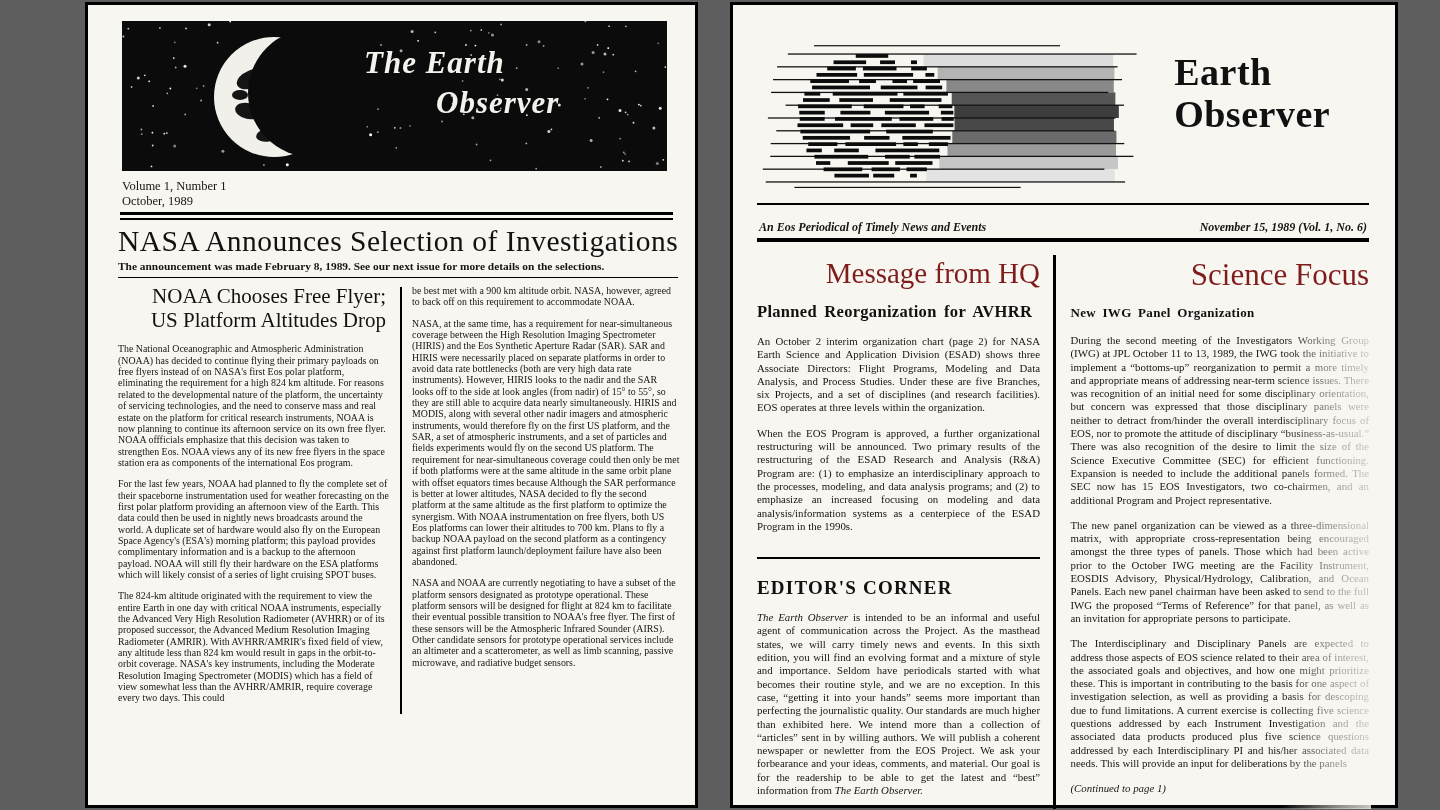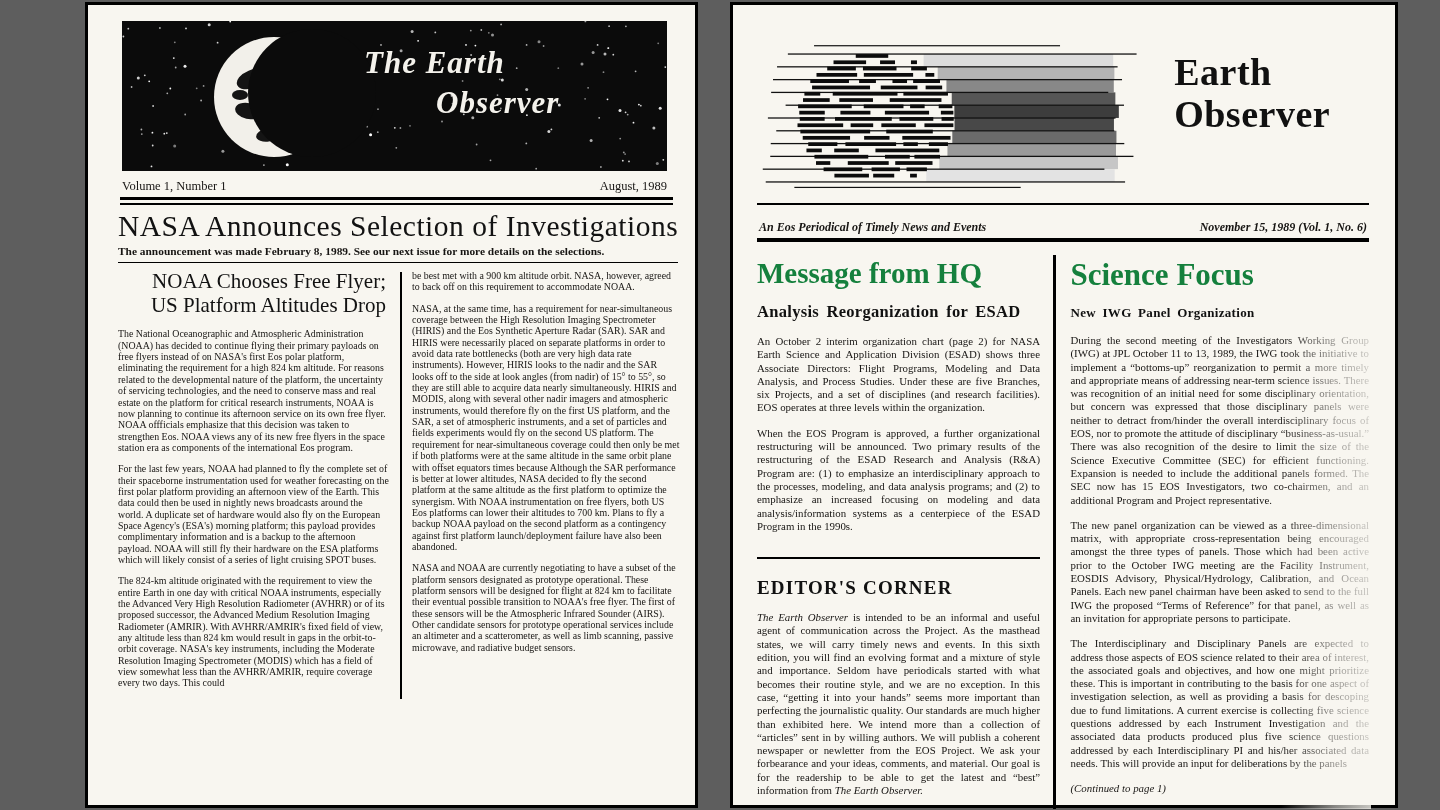--- a/index.html
+++ b/index.html
@@ -10,21 +10,21 @@
   .page { position:absolute; top:2px; height:806px; background:#f8f6f0; border:3px solid #000; }
   .page-left  { left:85px;  width:613px; padding:0 18px 0 30px; }
   .page-right { left:730px; width:668px; }
 
   
   .banner { position:relative; width:545px; height:150px; margin:16px 0 0 4px; background:#0b0b0b; }
   .banner svg { position:absolute; inset:0; }
   .banner-title { position:absolute; left:242px; top:22px; color:#f4f2ec; font-style:italic; font-weight:700; font-size:31px; line-height:40px; letter-spacing:1px; }
   .banner-title .l2 { margin-left:72px; }
 
-  .vol-row { display:flex; justify-content:space-between; font-size:12.5px; margin:8px 2px 0 4px; width:545px; }
+  .vol-row { display:flex; justify-content:space-between; font-size:12.5px; margin:8px 2px 0 4px; width:545px;flex-direction:column; }
   .double-rule { margin:3px 0 0 2px; width:553px; border-top:3.5px solid #000; border-bottom:2px solid #000; height:8px; }
   .headline { font-size:29.5px; font-weight:400; letter-spacing:.5px; margin-top:5px; white-space:nowrap; color:#121212; }
   .subheadline { font-size:11.4px; font-weight:700; margin-top:2px; }
   .thin-rule { border-top:1.5px solid #000; margin-top:5px; width:560px; }
 
   .columns { display:flex; margin-top:7px; width:562px; }
   .colL { width:272px; }
   .vdiv { width:2px; background:#000; margin:2px 10px 0 10px; }
   .colR { flex:1; }
   .article-title { font-size:21px; font-weight:400; line-height:1.13; text-align:right; margin:0 4px 11px; color:#121212; }
@@ -37,21 +37,21 @@
 
   .tagline-row { margin:12px 26px 0 24px; border-top:2px solid #000; border-bottom:4px solid #000; display:flex; justify-content:space-between; font-style:italic; font-weight:700; font-size:12px; padding:15px 2px 3px; }
 
   .columns2 { display:flex; margin:13px 26px 0 24px; }
   .colA { width:296px; padding-right:13px; }
   .vdiv2 { width:2.5px; background:#000; }
   .colB { flex:1; padding-left:15px; position:relative; }
   .colB::after { content:""; position:absolute; top:70px; right:-2px; bottom:0; width:90px;
                  background:linear-gradient(to right, rgba(248,246,240,0) 0%, rgba(248,246,240,.55) 60%, rgba(248,246,240,.8) 100%);
                  pointer-events:none; }
-  .section-title { font-size:29px; font-weight:700; text-align:left; margin:2px 0 12px; color:#15803d; }
+  .section-title { font-size:29px; font-weight:400; text-align:right; margin:2px 0 12px; color:#7f1d1d; }
   .colB .section-title { font-size:31px; }
   .art-title { font-size:16.5px; font-weight:700; letter-spacing:.3px; word-spacing:3px; margin-bottom:13px; color:#111; }
   .colB .art-title { font-size:13px; }
   .just p { font-size:10.85px; line-height:13.3px; text-align:justify; margin-bottom:12px; }
   .hq-rule { border-top:2.5px solid #000; margin:24px 0 18px; }
   .ec-title { font-size:19px; font-weight:700; letter-spacing:1.2px; margin-bottom:12px; color:#111; }
   .it { font-style:italic; }
   .continued { font-style:italic; font-size:10.85px; }
 </style>
 </head>
@@ -217,21 +217,21 @@
         <circle cx="190" cy="72" r="64" fill="#0b0b0b"></circle>
       </svg>
       <div class="banner-title">
         <div class="l1">The Earth</div>
         <div class="l2">Observer</div>
       </div>
     </div>
 
     <div class="vol-row">
       <span>Volume 1, Number 1</span>
-      <span>August, 1989</span>
+      <span>October, 1989</span>
     </div>
     <div class="double-rule"></div>
 
     <div class="headline">NASA Announces Selection of Investigations</div>
     <div class="subheadline">The announcement was made February 8, 1989.  See our next issue for more details on the selections.</div>
     <div class="thin-rule"></div>
 
     <div class="columns">
       <div class="colL bodytext">
         <div class="article-title">
@@ -352,21 +352,21 @@
 
     <div class="tagline-row">
       <span>An Eos Periodical of Timely News and Events</span>
       <span>November 15, 1989 (Vol. 1, No. 6)</span>
     </div>
 
     <div class="columns2">
 
       <div class="colA just">
         <div class="section-title">Message from HQ</div>
-        <div class="art-title">Analysis Reorganization for ESAD</div>
+        <div class="art-title">Planned Reorganization for AVHRR</div>
         <p>An October 2 interim organization chart (page 2) for NASA Earth Science and Application Division (ESAD) shows three Associate Directors:   Flight Programs, Modeling and Data Analysis, and Process Studies.  Under these are five Branches, six Projects, and a set of disciplines (and research facilities).  EOS operates at three levels within the organization.</p>
         <p>When the EOS Program is approved, a further organizational restructuring will be announced.   Two primary results of the restructuring of the ESAD Research and Analysis (R&amp;A) Program are: (1) to emphasize an interdisciplinary approach to the processes, modeling, and data analysis programs; and (2) to emphasize an increased focusing on modeling and data analysis/information systems as a centerpiece of the ESAD Program in the 1990s.</p>
         <div class="hq-rule"></div>
         <div class="ec-title">EDITOR'S CORNER</div>
         <p><span class="it">The Earth Observer</span><span> is intended to be an informal and useful agent of communication across the Project.  As the masthead states, we will carry timely news and events. In this sixth edition, you will find an evolving format and a mixture of style and importance.   Seldom have periodicals started with what becomes their routine style, and we are no exception.  In this case, “getting it into your hands” seems more important than perfecting the journalistic quality.  Our standards are much higher than exhibited here.   We intend more than a collection of “articles” sent in by willing authors.  We will publish a coherent newspaper or newletter from the EOS Project. We ask your forbearance and your ideas, comments, and material.  Our goal is for the readership to be able to get the latest and “best” information from </span><span class="it">The Earth Observer.</span></p>
       </div>
 
       <div class="vdiv2"></div>
 
       <div class="colB just">

